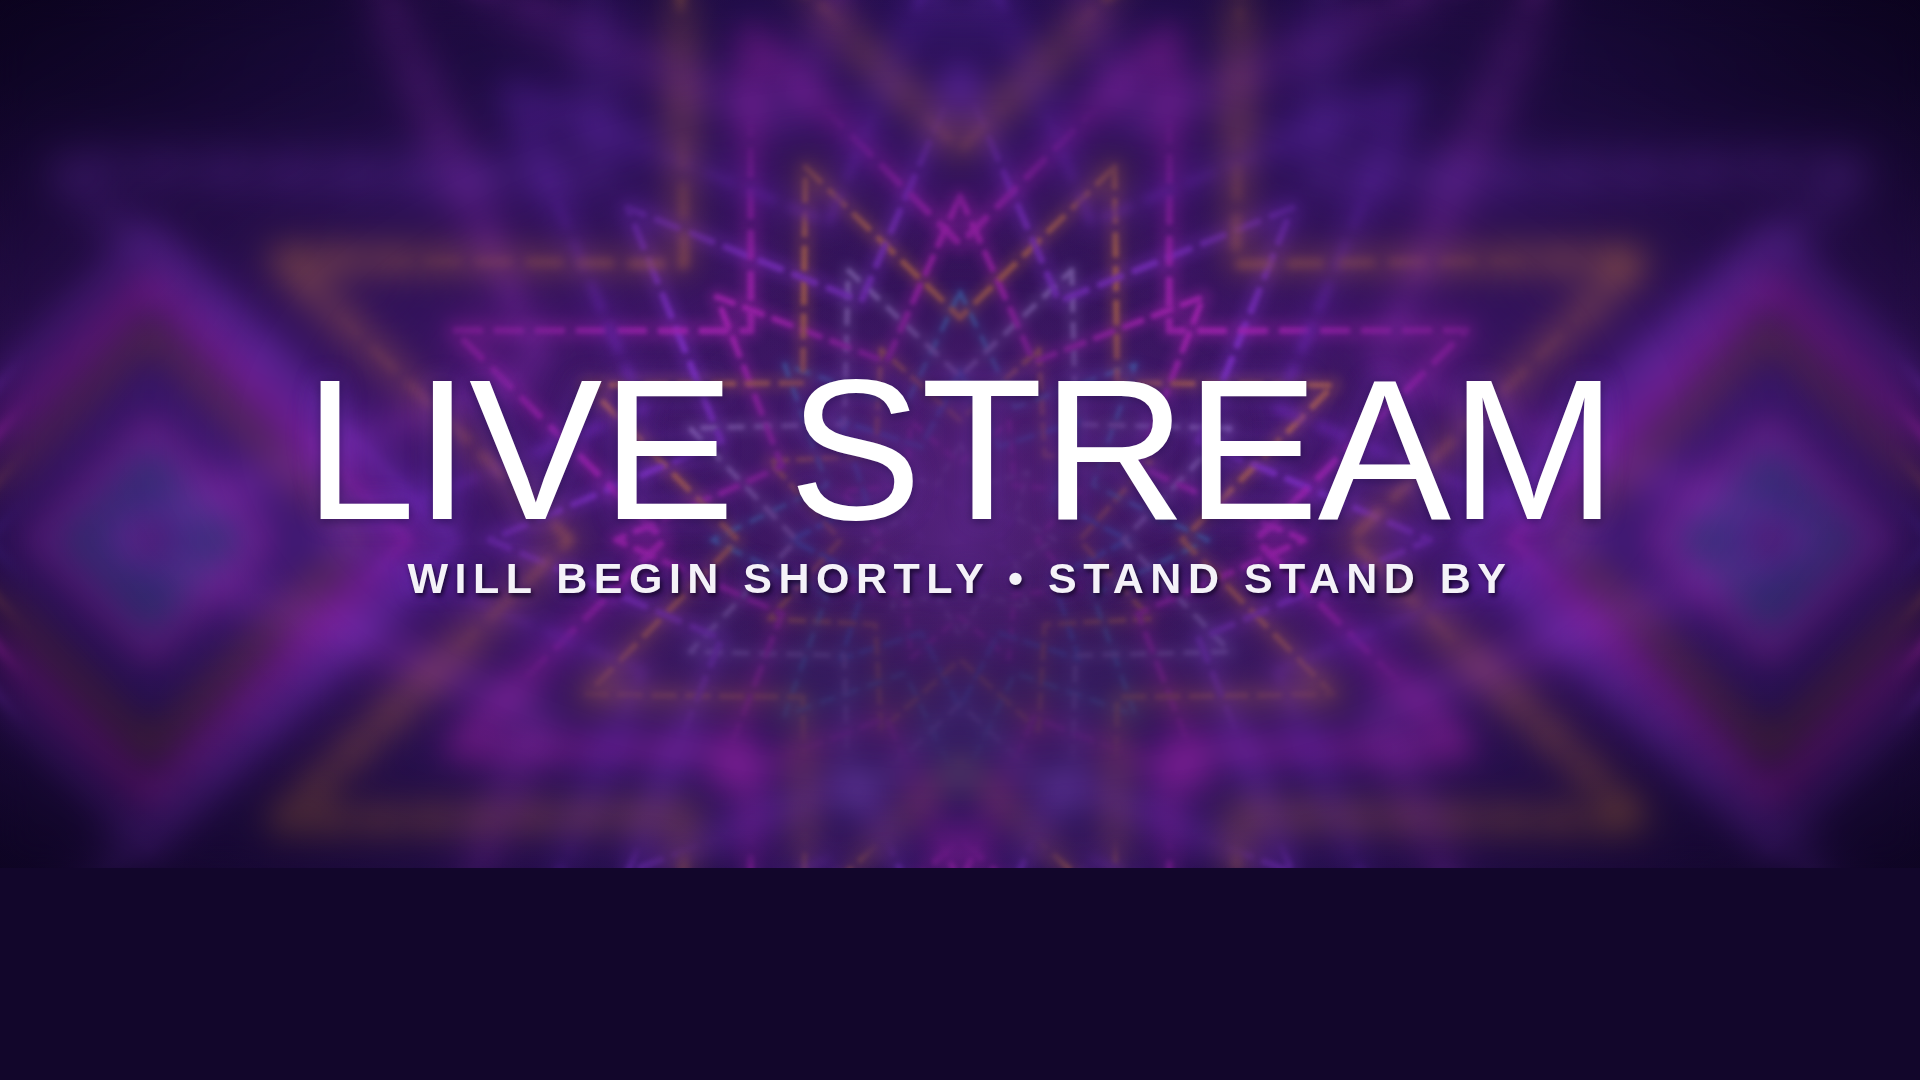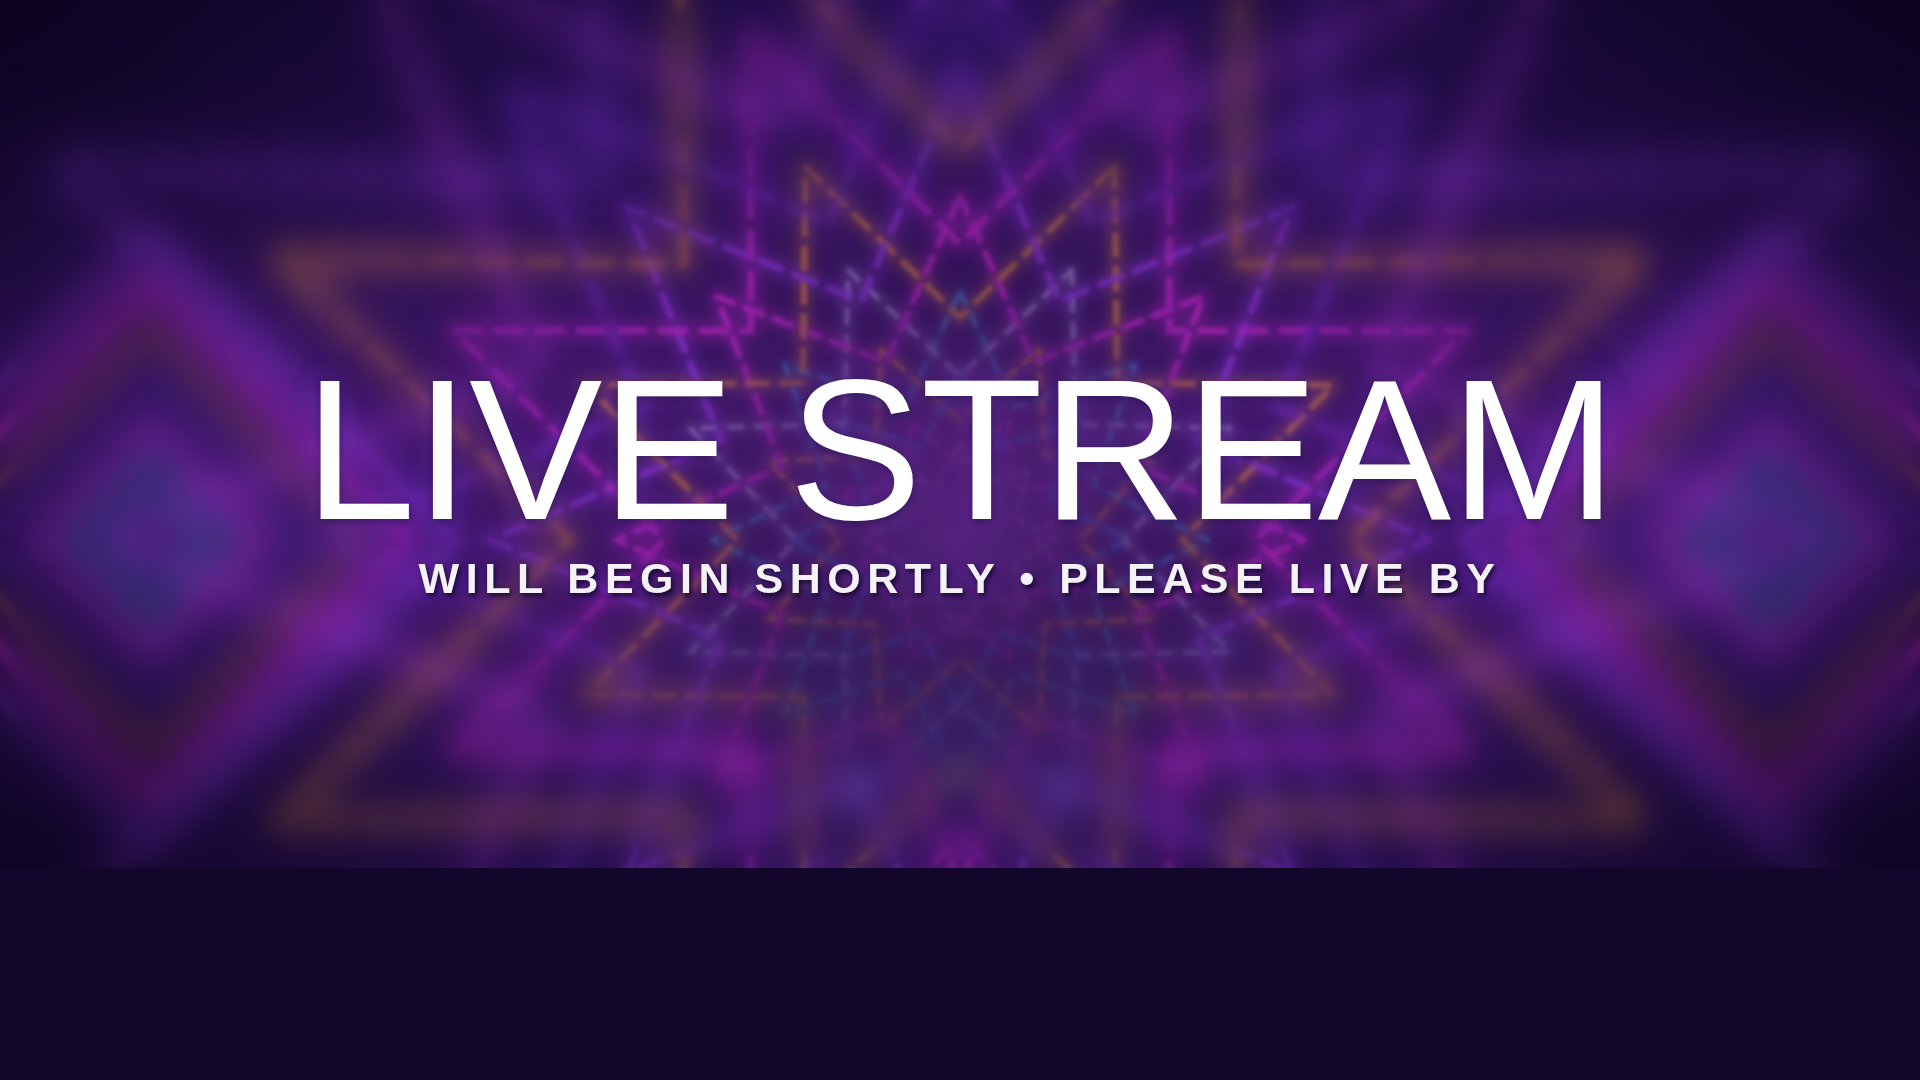--- a/index.html
+++ b/index.html
@@ -183,16 +183,16 @@
     </svg>
 
     <div class="wash a"></div>
     <div class="wash b"></div>
     <div class="dof"></div>
     <div class="vignette"></div>
   </div>
 
   <div id="text-block">
     <h1 id="title">LIVE STREAM</h1>
-    <div id="subtitle">WILL  BEGIN  SHORTLY  •  PLEASE  LIVE  BY</div>
+    <div id="subtitle">WILL  BEGIN  SHORTLY  •  STAND  STAND  BY</div>
   </div>
 
 </div>
 
 </body></html>

